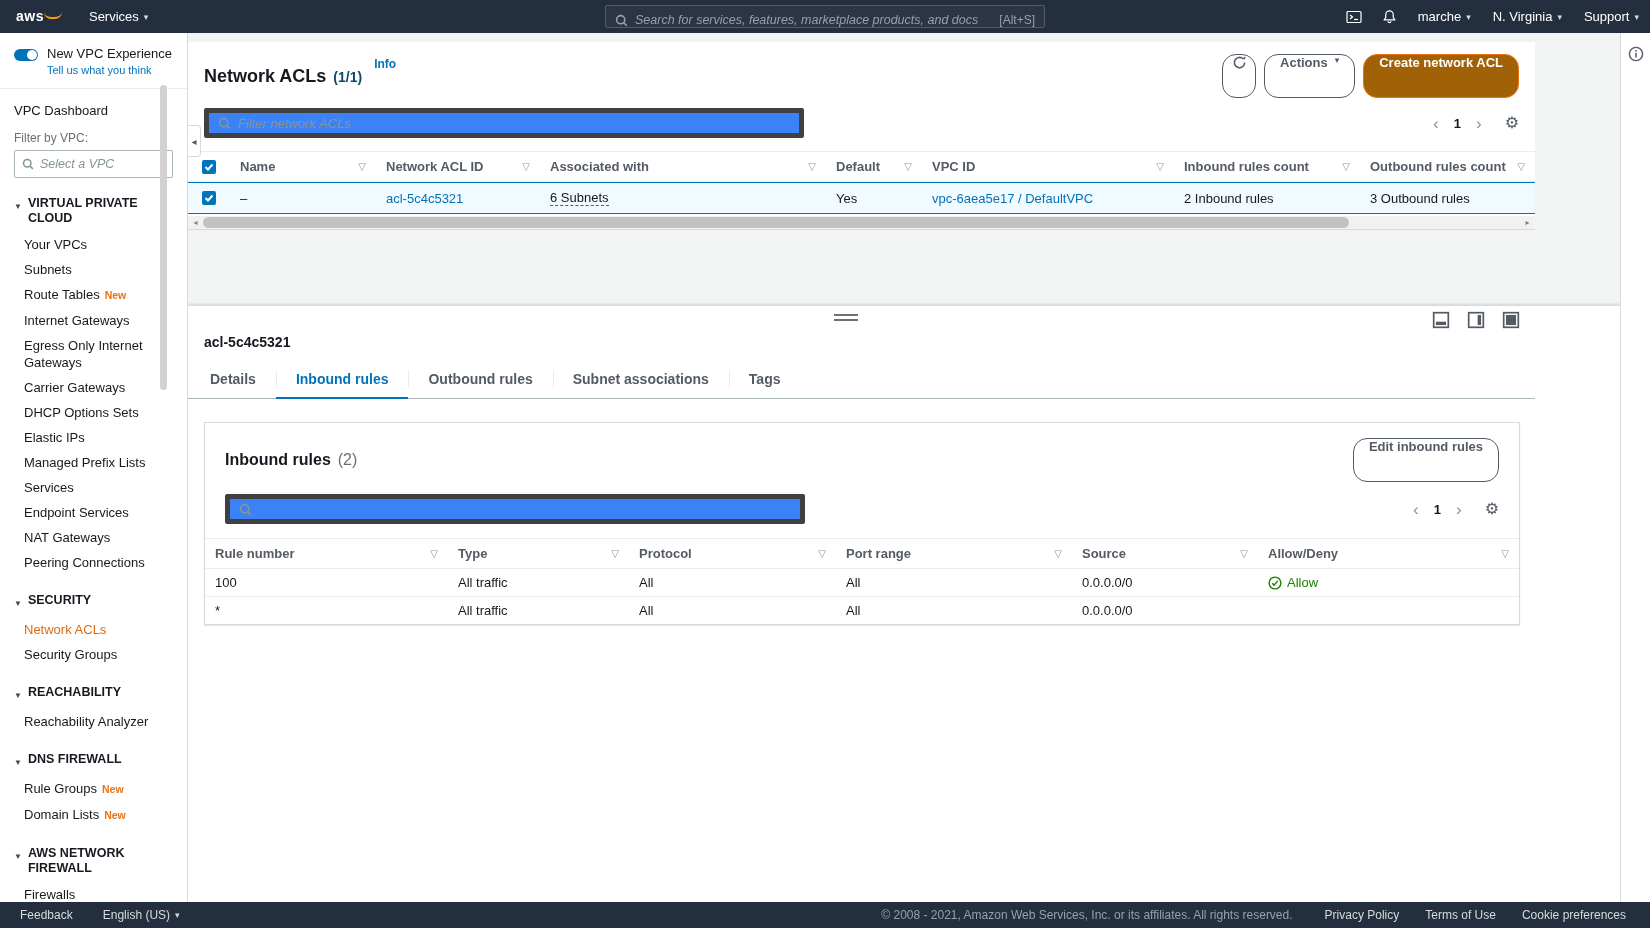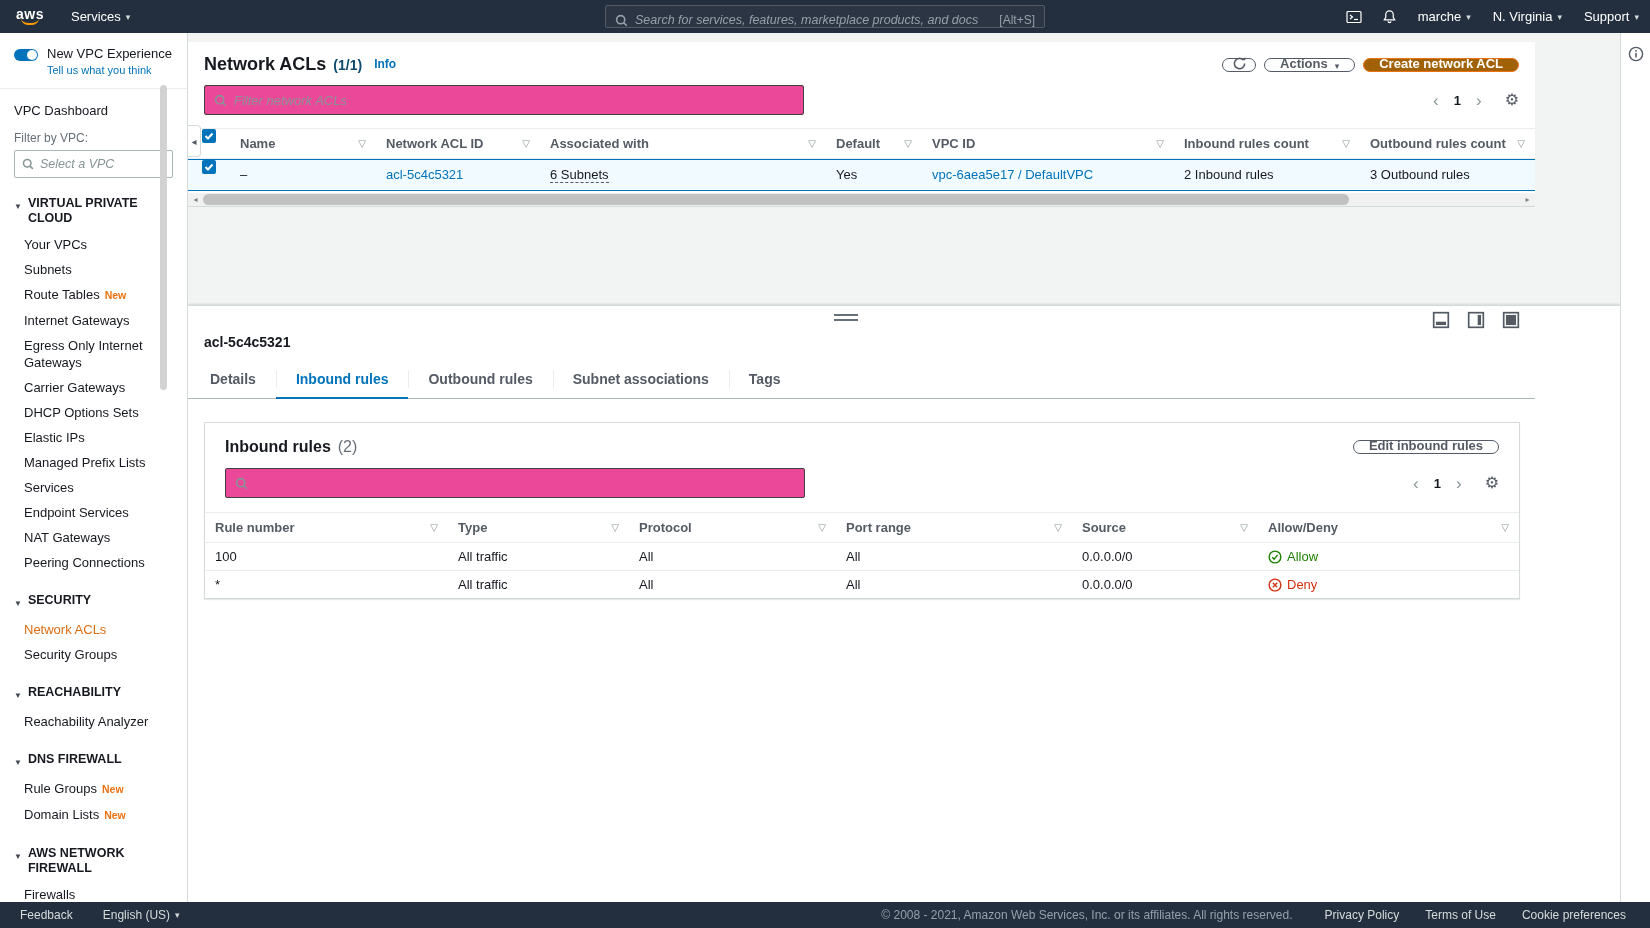--- a/index.html
+++ b/index.html
@@ -3,21 +3,21 @@
 <meta charset="utf-8">
 <style>
   *{margin:0;padding:0;box-sizing:border-box}
   html,body{width:1650px;height:928px;overflow:hidden}
   body{font-family:"Liberation Sans","DejaVu Sans",sans-serif;font-size:13px;color:#16191f;background:#f2f3f3}
   input{border:none;outline:none;background:transparent;font-family:inherit;font-size:13px;color:#16191f;flex:1;min-width:0}
   input::placeholder{font-style:italic;color:#879596}
 
   
   .topnav{height:33px;background:#232f3e;display:flex;align-items:center;color:#fff;position:relative;z-index:9}
-  .aws-logo{display:flex;flex-direction:column;align-items:center;padding:0 16px;cursor:pointer}
+  .aws-logo{display:flex;flex-direction:row;align-items:center;padding:0 16px;cursor:pointer}
   .aws-text{font-weight:bold;font-size:14px;line-height:13px;letter-spacing:.5px}
   .aws-smile{width:18px;height:7px;border:solid #ff9900;border-width:0 0 2px 0;border-radius:0 0 9px 9px;margin-top:-3px}
   .nav-item-top{display:flex;align-items:center;gap:5px;padding:0 11px;height:100%;font-size:13px;color:#fff;cursor:pointer;white-space:nowrap}
   .caret{font-size:9px;color:#d5dbdb}
   .top-search{position:absolute;left:50%;transform:translateX(-50%);width:440px;height:23px;background:#2b3543;border:1px solid #545b64;border-radius:2px;display:flex;align-items:flex-end;padding:0 9px;gap:7px}
   .top-search input{color:#fff;font-size:12.5px}
   .top-search input::placeholder{color:#95a0aa}
   .top-search .shortcut{color:#95a0aa;font-size:12px}
   .top-right{margin-left:auto;display:flex;align-items:center;height:100%}
   .icon-btn{padding:0 10px;height:100%;display:flex;align-items:center;cursor:pointer}
@@ -47,32 +47,32 @@
   .collapse-tab{position:absolute;left:188px;top:92px;width:13px;height:32px;background:#fff;border:1px solid #d5dbdb;border-left:none;border-radius:0 4px 4px 0;display:flex;align-items:center;justify-content:center;color:#545b64;cursor:pointer;z-index:8;font-size:10px}
 
   
   .main{flex:1;position:relative;background:#f2f3f3;overflow:hidden}
   .table-card{position:absolute;top:9px;left:0;right:85px;background:#fff;border-bottom:1px solid #d5dbdb}
   .card-head{display:flex;align-items:center;padding:12px 16px 6px}
   .page-title{font-size:18px;font-weight:bold;color:#16191f;display:flex;align-items:baseline}
   .page-count{font-size:14px;color:#0c4a6e;font-weight:700;margin-left:7px}
   .info-link{font-size:12px;color:#0073bb;font-weight:bold;margin-left:12px;cursor:pointer;align-self:flex-start;margin-top:3px}
   .head-actions{margin-left:auto;display:flex;gap:8px}
-  .btn{height:14px;border:1px solid #545b64;background:#fff;border-radius:7px;color:#545b64;font-weight:bold;font-size:13px;display:inline-flex;align-items:flex-end;gap:7px;padding:0 15px;cursor:pointer;font-family:inherit;white-space:nowrap}
+  .btn{height:44px;border:1px solid #545b64;background:#fff;border-radius:14px;color:#545b64;font-weight:bold;font-size:13px;display:inline-flex;align-items:flex-start;gap:7px;padding:0 15px;cursor:pointer;font-family:inherit;white-space:nowrap}
   .btn.icon-only{width:34px;justify-content:center;padding:0}
   .btn .caret{color:#545b64}
   .btn-primary{background:#a16207;border-color:#ec7211;color:#fff}
   .filter-row{display:flex;align-items:center;padding:4px 16px 13px}
-  .search-box{width:600px;height:30px;border:1px solid #404040;border-radius:2px;display:flex;align-items:center;gap:7px;padding:0 9px;background:#ec4899}
+  .search-box{width:600px;height:30px;border:5px solid #404040;border-radius:2px;display:flex;align-items:center;gap:7px;padding:0 9px;background:#3b82f6}
   .pagi{margin-left:auto;display:flex;align-items:center;gap:15px}
   .pg-prev,.pg-next{font-size:17px;color:#879596;cursor:pointer;line-height:1}
   .pg-num{font-size:13px;font-weight:bold;color:#16191f;cursor:pointer}
   .gear{font-size:16px;color:#545b64;cursor:pointer;margin-left:8px;line-height:1}
 
-  .trow{display:flex;align-items:flex-start}
+  .trow{display:flex;align-items:center}
   .thead{border-top:1px solid #eaeded;border-bottom:1px solid #eaeded}
   .th{display:flex;align-items:center;justify-content:space-between;padding:7px 10px;font-size:13px;font-weight:bold;color:#545b64}
   .filter-ic{color:#879596;font-size:10px;cursor:pointer;margin-left:4px}
   .td{padding:7px 10px;font-size:13px;display:flex;align-items:center}
   .cb-cell{width:42px;display:flex;align-items:center;justify-content:center;padding:0}
   .checkbox{width:14px;height:14px;border-radius:2px;background:#0073bb;display:inline-flex;align-items:center;justify-content:center;cursor:pointer;flex:none}
   .data-row{background:#f1faff;border-top:1px solid #0073bb;border-bottom:1px solid #0073bb}
   .link{color:#0073bb;cursor:pointer;text-decoration:none}
   .dashed-u{border-bottom:1px dashed #545b64;cursor:pointer}
   .cw1{width:146px}.cw2{width:164px}.cw3{width:286px}.cw4{width:96px}.cw5{width:252px}.cw6{width:186px}.cw7{flex:1}
@@ -487,33 +487,20 @@
 
                 </span>
               </div>
             </div>
             <div class="rules-row">
               <div class="td rw1">*</div>
               <div class="td rw2">All traffic</div>
               <div class="td rw3">All</div>
               <div class="td rw4">All</div>
               <div class="td rw5">0.0.0.0/0</div>
-              <div class="td rw6">
-                <span class="status">
-
-                  <span style="display:inline-flex">
-                    <svg viewBox="0 0 16 16" width="14" height="14">
-                      <circle cx="8" cy="8" r="6.7" fill="none" stroke="#d13212" stroke-width="1.6"></circle>
-                      <path d="M5.5 5.5l5 5M10.5 5.5l-5 5" stroke="#d13212" stroke-width="1.6"></path>
-                    </svg>
-                  </span>
-
-                  <span class="status-txt deny">Deny</span>
-                </span>
-              </div>
             </div>
           </div>
       </div>
     </section>
   </main>
 
   <aside class="help-rail">
     <span>
       <svg viewBox="0 0 16 16" width="16" height="16">
           <circle cx="8" cy="8" r="6.6" fill="none" stroke="#545b64" stroke-width="1.4"></circle>

